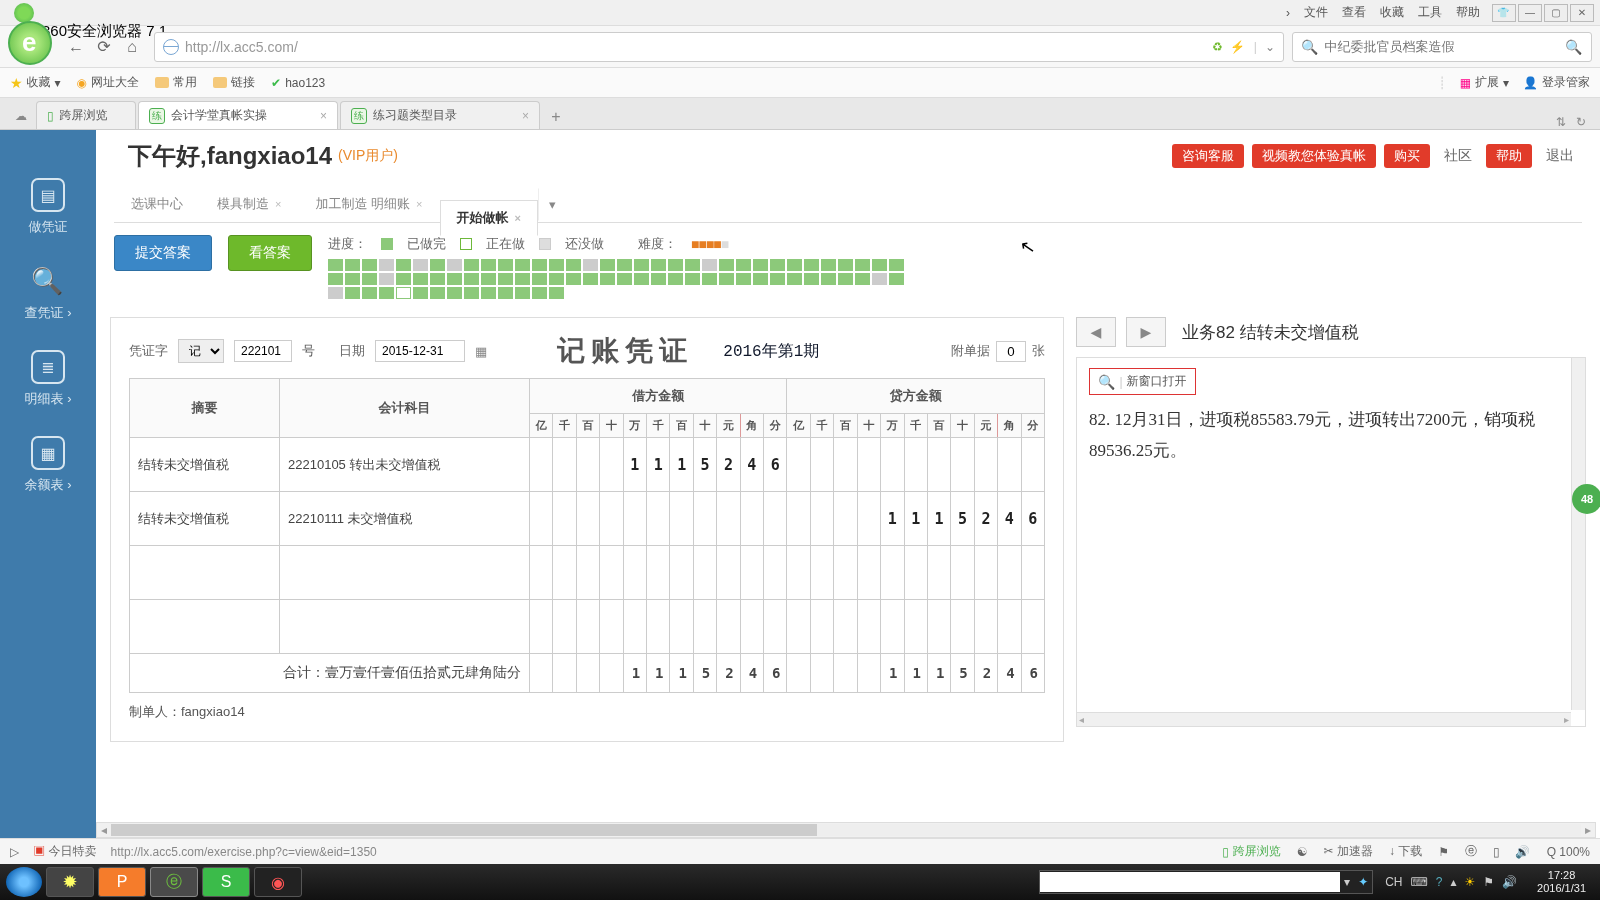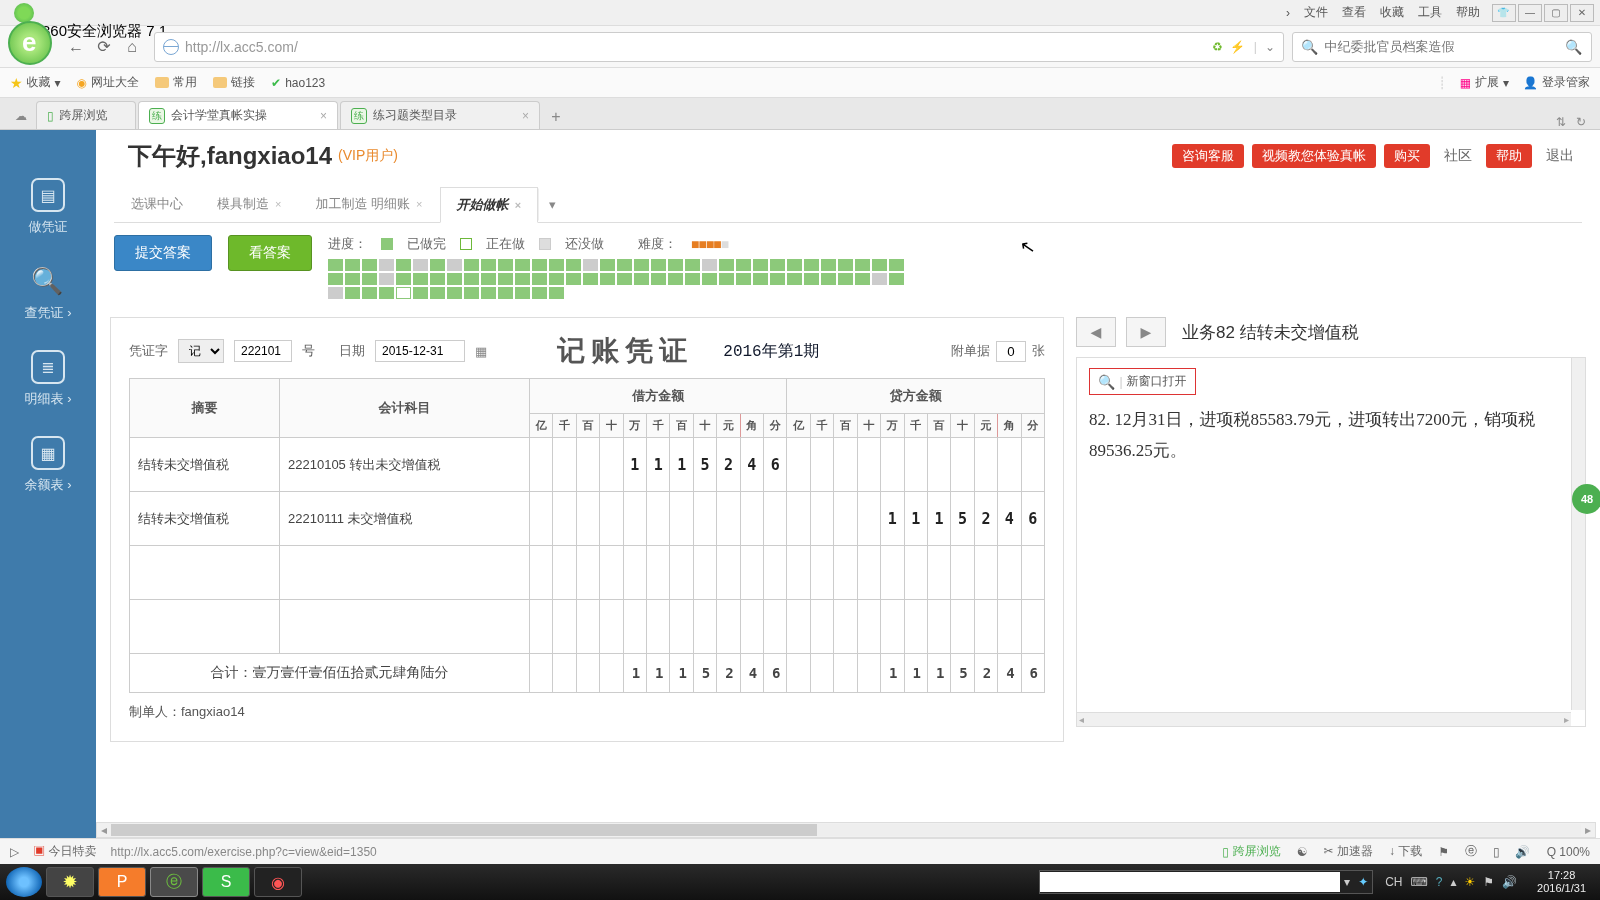--- a/index.html
+++ b/index.html
@@ -54,21 +54,21 @@
 .main { flex: 1; background: #fff; position: relative; overflow: hidden; }
 .header { padding: 10px 20px 0 32px; display: flex; align-items: center; }
 .header .greet { font-size: 24px; font-weight: bold; color: #333; }
 .header .vip { color: #e98a2e; font-size: 14px; margin-left: 6px; }
 .header .rightbtns { margin-left: auto; display: flex; gap: 8px; align-items: center; }
 .redbtn { background: #e13b2a; color: #fff; padding: 3px 10px; border-radius: 3px; font-size: 13px; cursor: pointer; }
 .graylink { color: #666; font-size: 14px; cursor: pointer; padding: 0 6px; }
 
 .subtabs { margin: 14px 18px 0 18px; display: flex; align-items: center; border-bottom: 1px solid #ddd; }
 .subtab { padding: 8px 16px; color: #888; border: 1px solid transparent; font-size: 13px; display: flex; align-items: center; gap: 6px; cursor: pointer; }
-.subtab.active { border: 1px solid #ddd; border-bottom: 1px solid #fff; background: #fff; position: relative; top: 1px; color: #333; font-weight: bold; font-style: italic; }
+.subtab.active { border: 1px solid #ddd; border-bottom: 1px solid #fff; background: #fff; position: relative; top: 14px; color: #333; font-weight: bold; }
 .subtab .x { color: #bbb; cursor: pointer; font-size: 11px; }
 .subtab.drop { padding: 8px 10px; border-left: 1px solid #eee; }
 
 .controls { margin: 12px 18px 0 18px; display: flex; align-items: flex-start; gap: 16px; }
 .btn-blue { background: #3a87c7; color: #fff; padding: 8px 20px; border: 1px solid #2d6fa3; border-radius: 3px; font-size: 14px; cursor: pointer; }
 .btn-green { background: #6eb92b; color: #fff; padding: 8px 20px; border: 1px solid #579221; border-radius: 3px; font-size: 14px; cursor: pointer; }
 .progress-area { flex: 1; }
 .progress-legend { display: flex; align-items: center; gap: 14px; font-size: 13px; color: #666; margin-bottom: 6px; }
 .sq { width: 12px; height: 12px; display: inline-block; border: 1px solid #aaa; }
 .sq.done { background: #8cc97a; border-color: #8cc97a; }
@@ -94,21 +94,21 @@
 .vtable { margin-top: 8px; border: 1px solid #bbb; border-collapse: collapse; width: 100%; table-layout: fixed; }
 .vtable th, .vtable td { border: 1px solid #ccc; font-size: 13px; text-align: center; }
 .vtable th { padding: 8px 4px; background: #fafafa; color: #555; font-weight: bold; }
 .vtable .h-summary { width: 150px; }
 .vtable .h-subject { width: 250px; }
 .vtable td.summary, .vtable td.subject { text-align: left; padding: 6px 8px; font-size: 13px; color: #444; }
 .vtable tr.body td { height: 54px; }
 .digitcols th { font-size: 11px; padding: 4px 0; width: 19px; }
 .digitrow td.d { font-family: monospace; font-size: 15px; font-weight: bold; color: #222; width: 19px; padding: 0; position: relative; }
 .digitrow td.d.red-left { border-left: 1px solid #d99; }
-.vtable tr.total td { padding: 10px 8px; font-size: 14px; color: #444; text-align: center; }
+.vtable tr.total td { padding: 10px 8px; font-size: 14px; color: #444; text-align: right; }
 .preparer { margin-top: 10px; font-size: 13px; color: #555; font-family: monospace; }
 
 .task-panel { width: 510px; }
 .task-nav { display: flex; align-items: center; gap: 10px; margin-bottom: 10px; }
 .navarrow { width: 40px; height: 30px; border: 1px solid #ccc; background: #f5f5f5; display: flex; align-items: center; justify-content: center; color: #888; cursor: pointer; font-size: 14px; }
 .task-title { font-size: 17px; color: #333; margin-left: 6px; }
 .task-body { border: 1px solid #ddd; padding: 10px 12px; position: relative; min-height: 370px; }
 .newwin { display: inline-flex; align-items: center; gap: 4px; border: 1.5px solid #d33; padding: 4px 8px; color: #555; font-size: 12px; cursor: pointer; }
 .newwin .mag2 { color: #4a90d9; font-size: 14px; }
 .tip-red { color: #a03; font-size: 12px; margin-top: 6px; }

